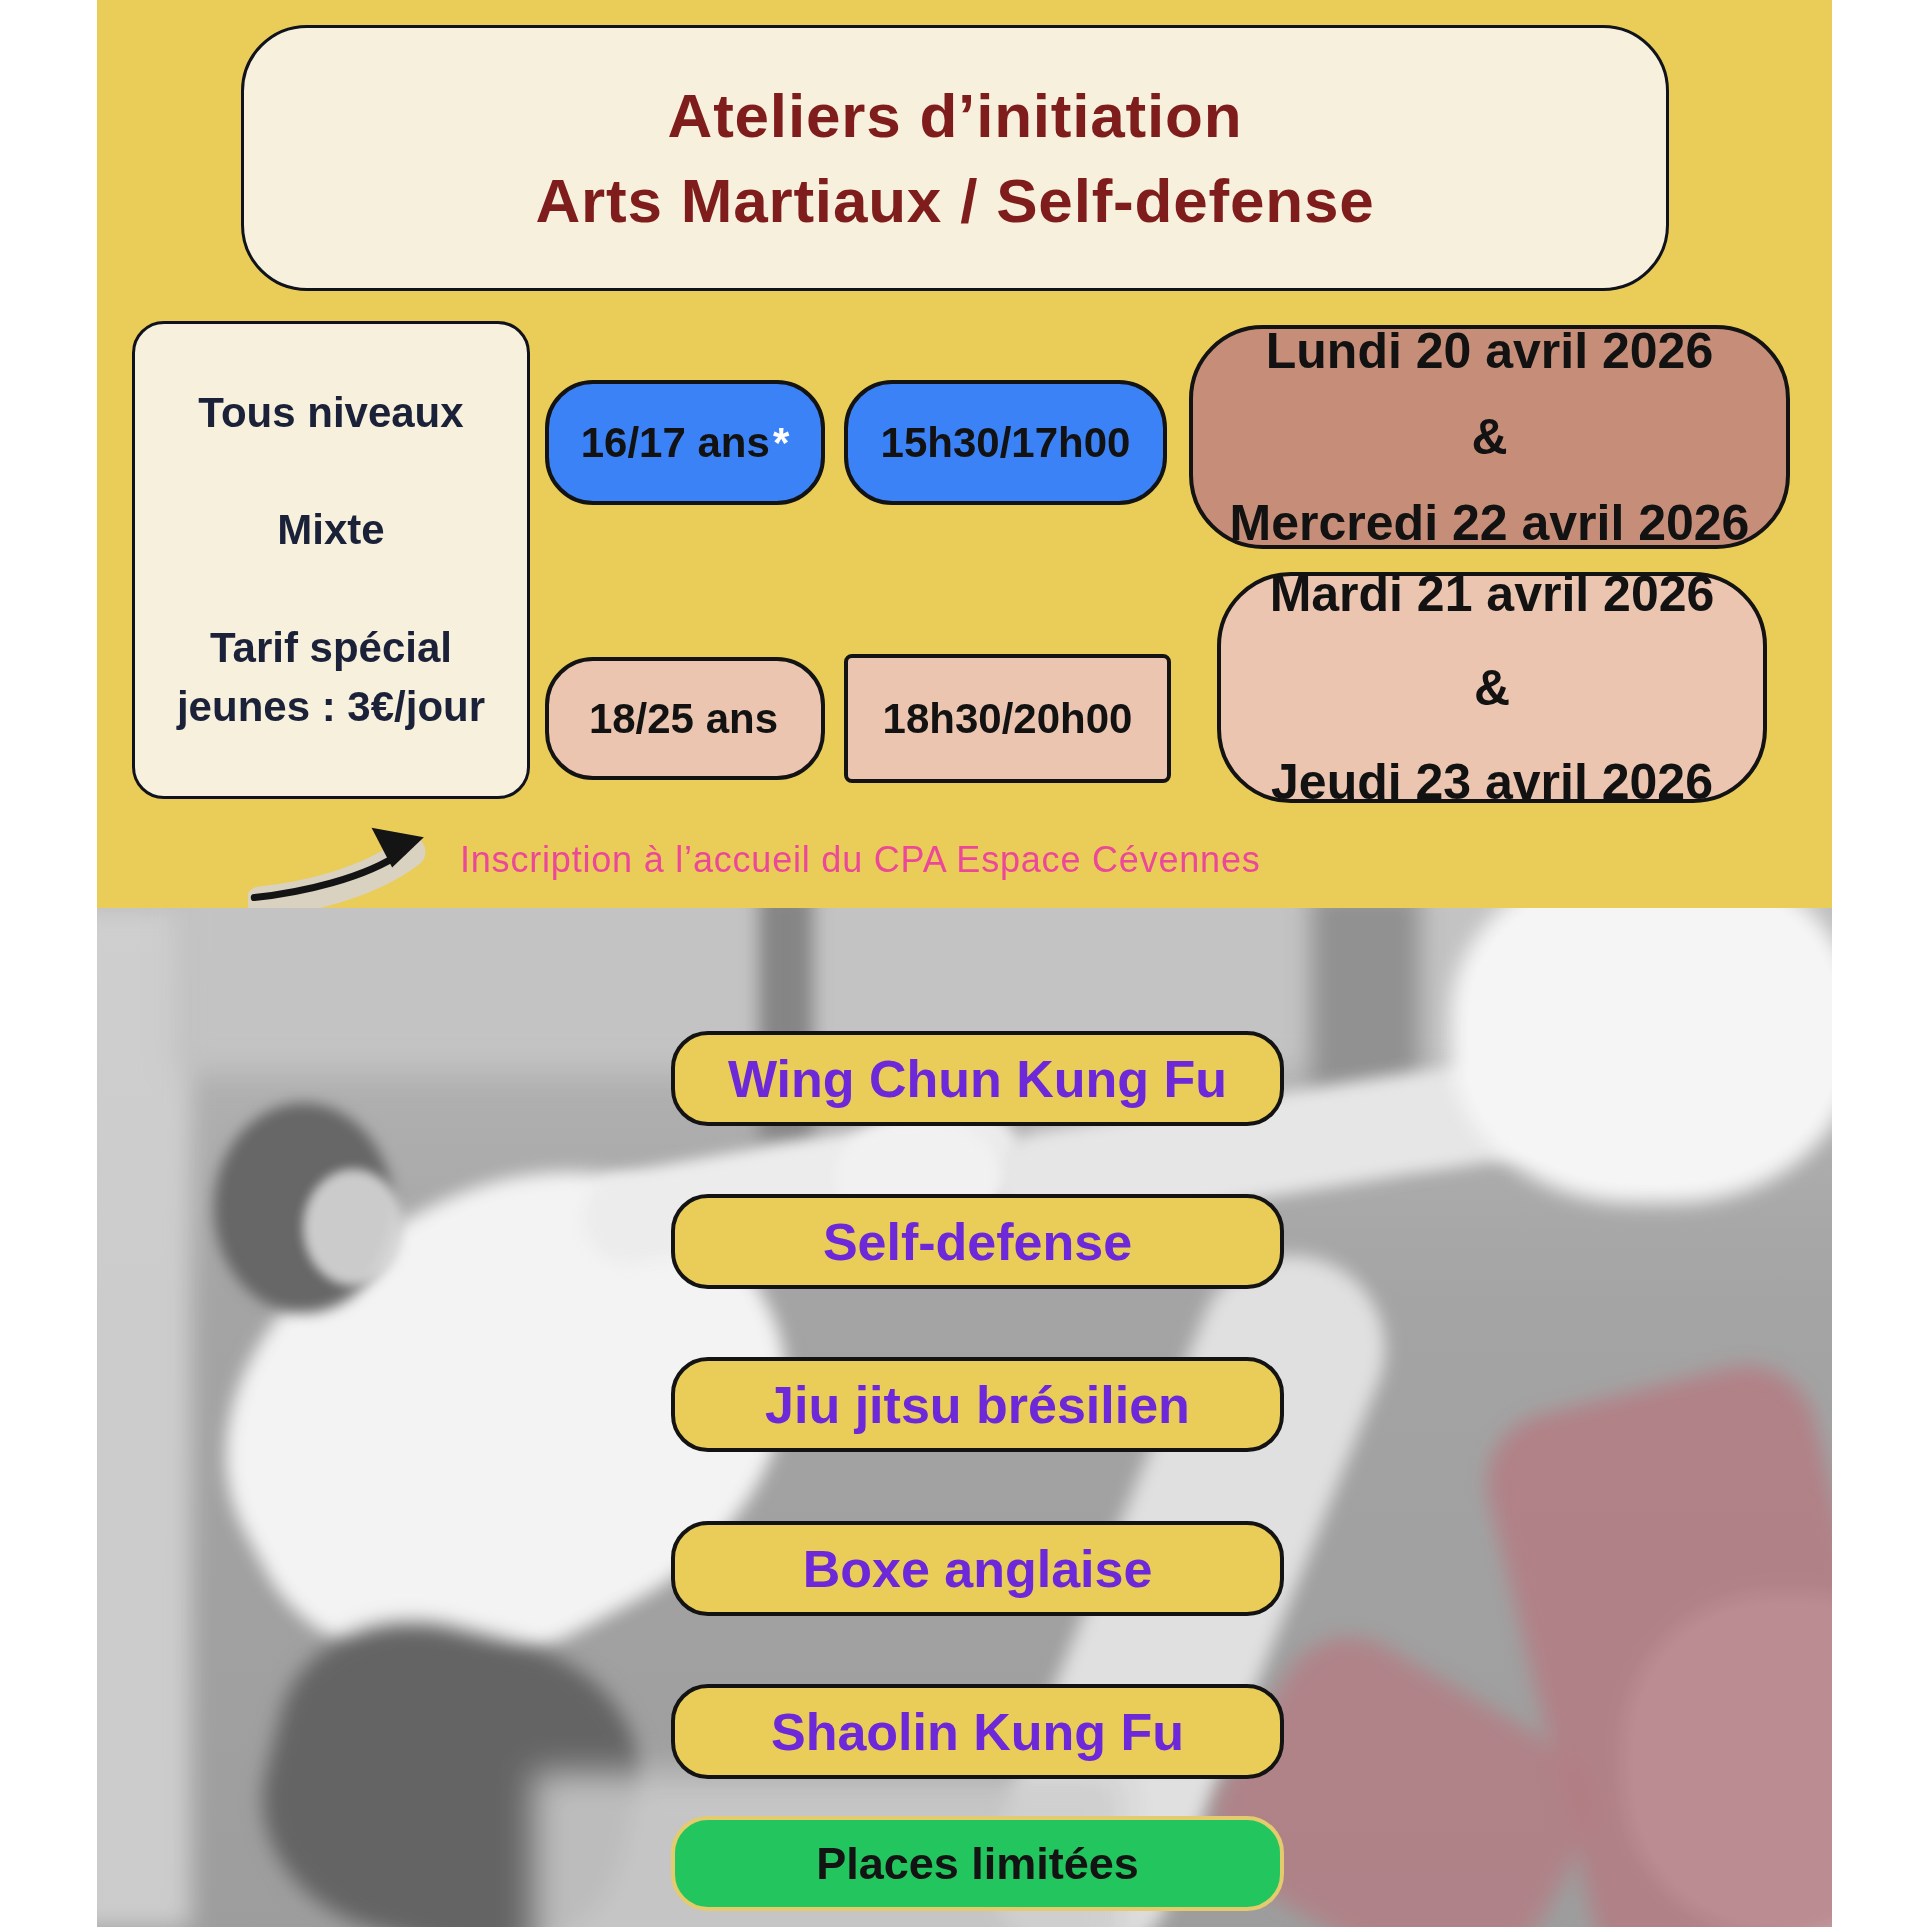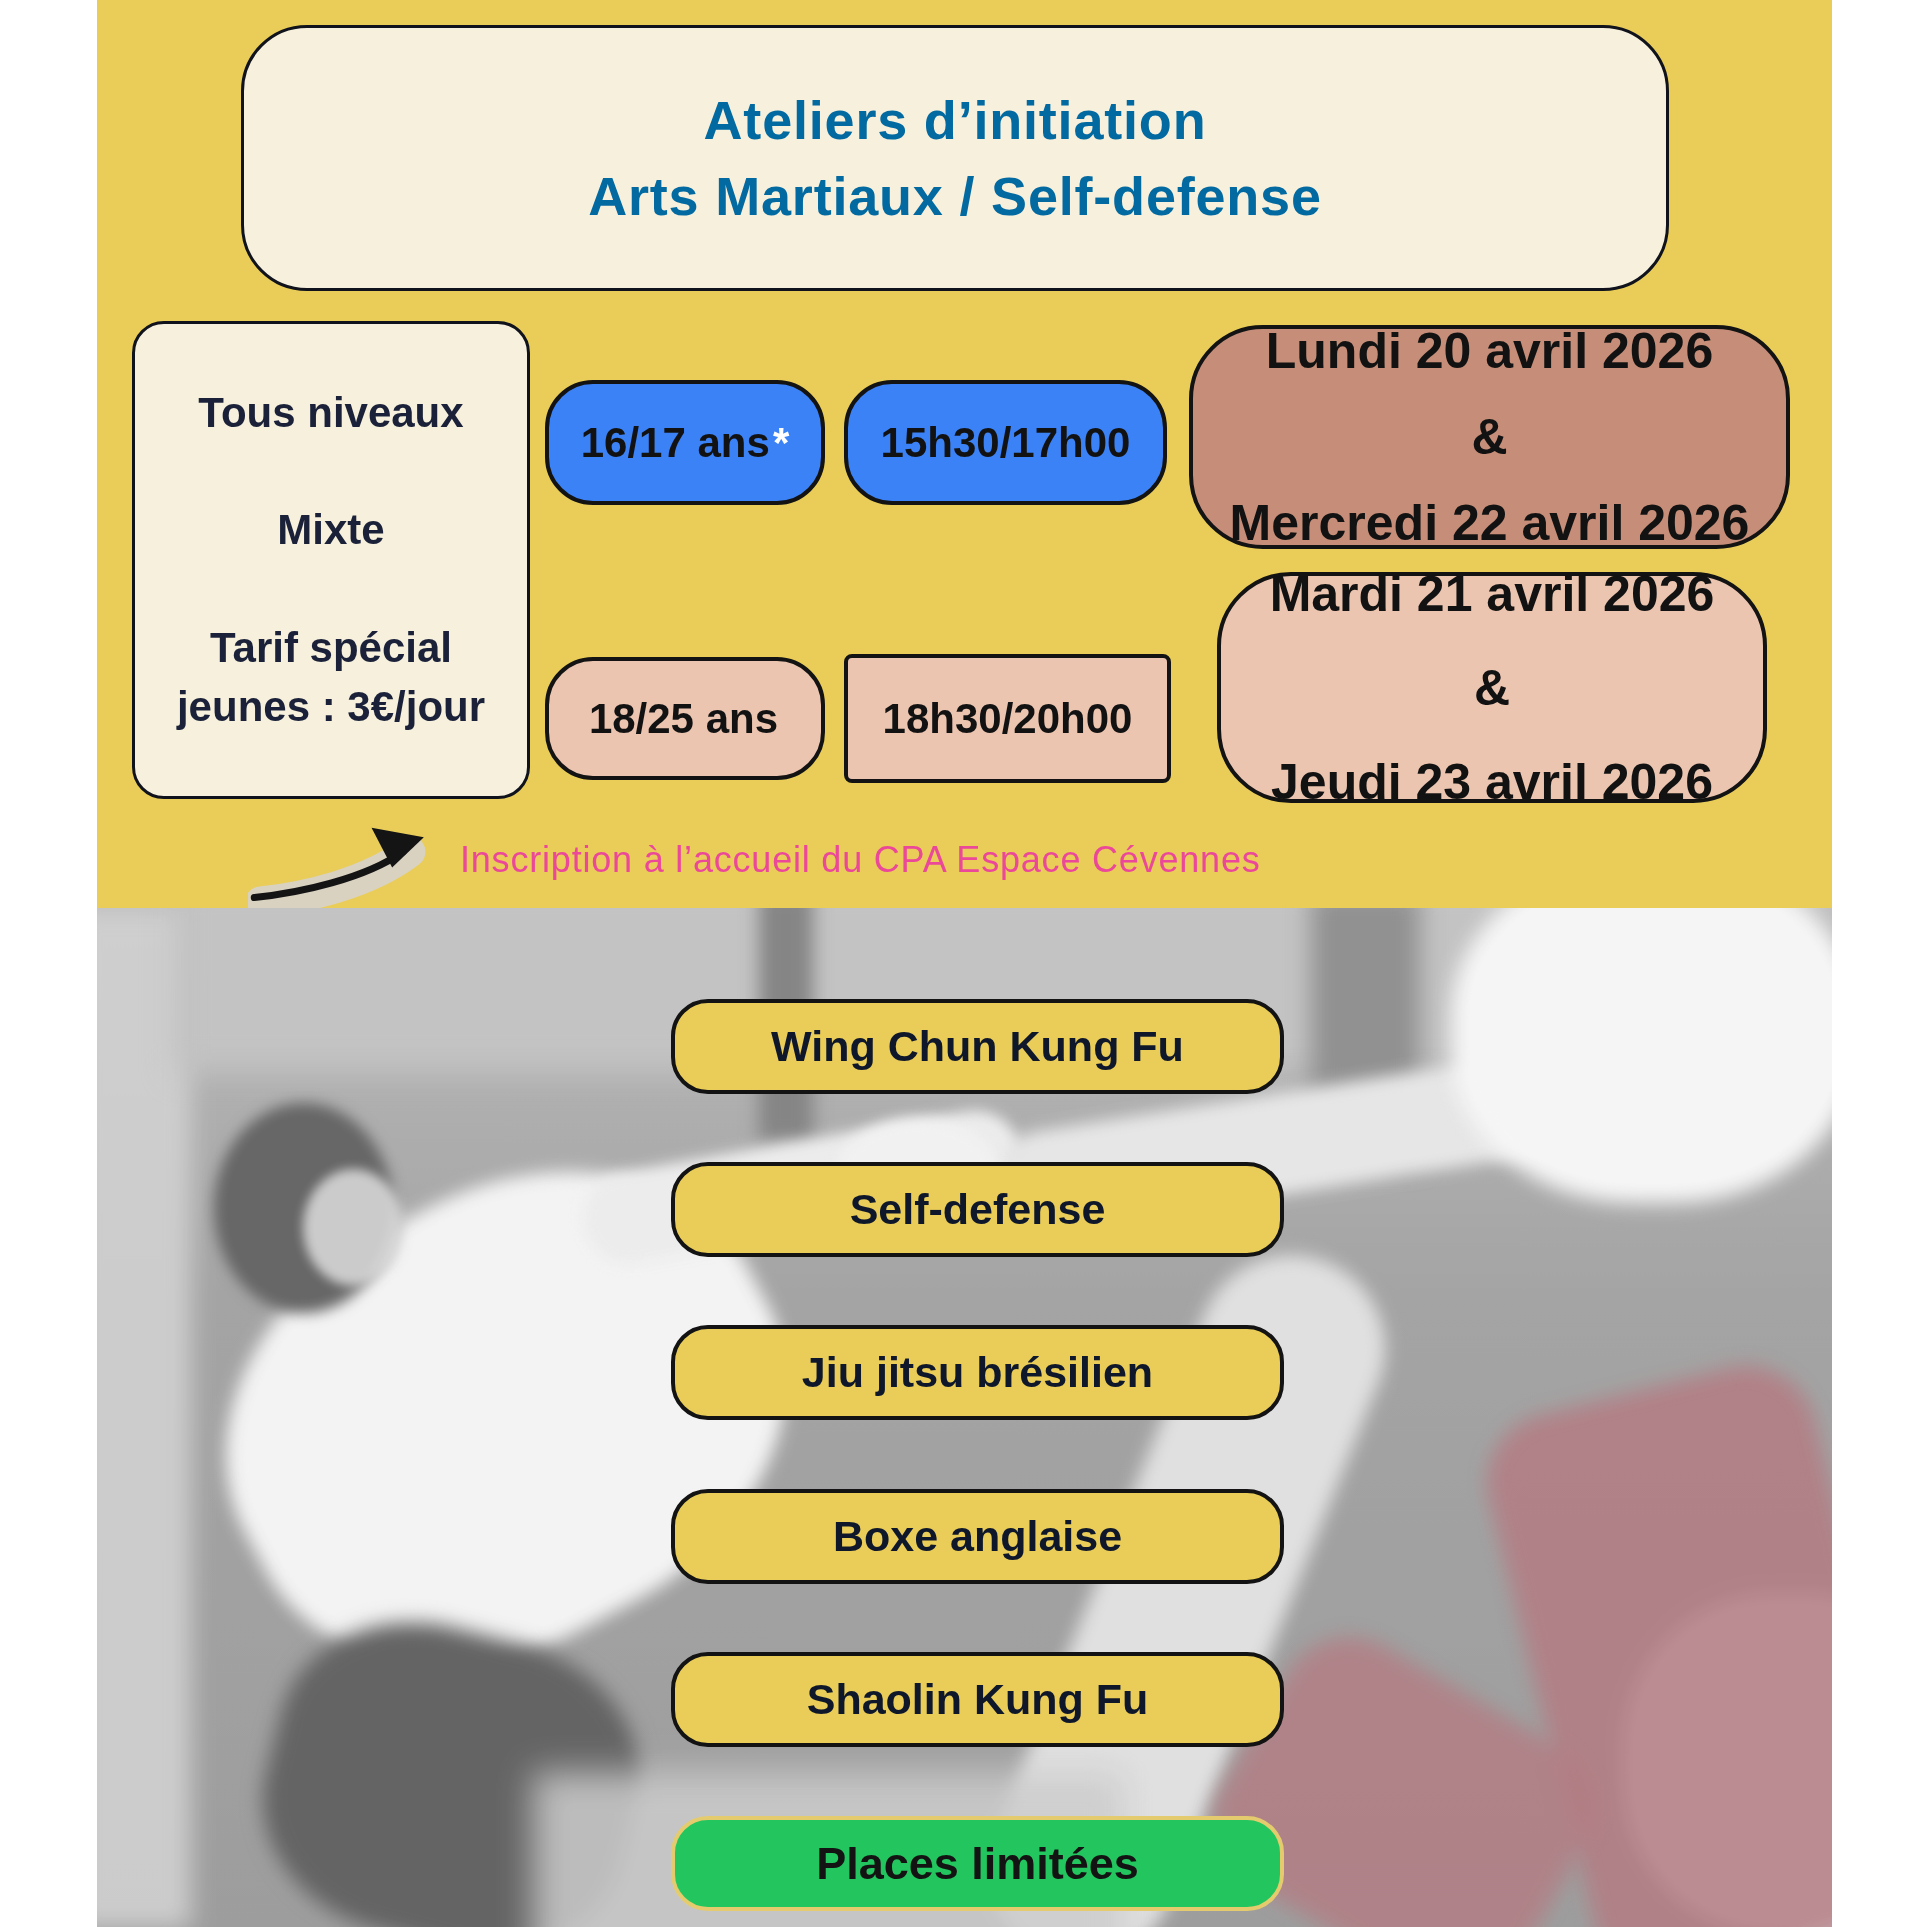--- a/index.html
+++ b/index.html
@@ -29,21 +29,21 @@
   .ph-shirt-right-bottom { left:1525px; top:685px; width:335px; height:342px; background:#eeeeee; border-radius:45%; filter:blur(10px); }
   .ph-pants-red-1 { left:1440px; top:475px; width:335px; height:576px; background:#a5646c; border-radius:70px; filter:blur(10px); transform:rotate(-14deg); opacity:.85; }
   .ph-pants-red-2 { left:1136px; top:771px; width:342px; height:272px; background:#a5646c; border-radius:70px; filter:blur(10px); transform:rotate(30deg); opacity:.8; }
   .ph-floor     { left:436px; top:864px; width:592px; height:202px; background:#c3c3c3; filter:blur(17px); opacity:.85; }
   .ph-veil      { left:0; top:0; width:1735px; height:1020px; background:rgba(255,255,255,.16); }
 
   
   .title-box { position:absolute; left:241px; top:25px; width:1428px; height:266px;
                background:#f6f0dc; border:3.1px solid #10131c; border-radius:66px;
                display:flex; flex-direction:column; justify-content:center; align-items:center; row-gap:14px; }
-  .title-line { font-size:54px; font-weight:700; color:#0369a1; letter-spacing:0.8px; white-space:nowrap;text-align:center; }
+  .title-line { font-size:62px; font-weight:700; color:#7f1d1d; letter-spacing:0.8px; white-space:nowrap;text-align:center; }
 
   
   .info-box { position:absolute; left:132px; top:321px; width:398px; height:478px;
               background:#f6f0dc; border:3.9px solid #10131c; border-radius:32px;
               display:flex; flex-direction:column; justify-content:center; align-items:center; text-align:center; }
   .info-line { font-size:42px; font-weight:700; color:#1a2138; line-height:1.25; white-space:nowrap; }
   .gap-lg { margin-bottom:65px; }
   .gap-sm { margin-bottom:6.2px; }
 
   
@@ -68,21 +68,21 @@
   
   .registration { position:absolute; left:248px; top:809px; width:1401px; height:101px;
                   display:flex; align-items:center; }
   .arrow-wrap { width:198px; height:97px; flex:0 0 auto; }
   .reg-text { font-size:36px; font-weight:400; color:#ec4899; letter-spacing:0.8px; margin-left:14px; white-space:nowrap; }
 
   
   .d-pill { position:absolute; left:671px; width:613px; height:95px;
             background:#e9cd58; border:4.7px solid #131313; border-radius:37px;
             display:flex; justify-content:center; align-items:center;
-            font-size:43px; font-weight:700; color:#0f172a; white-space:nowrap; }
+            font-size:52px; font-weight:700; color:#6d28d9; white-space:nowrap;margin-top:32px; }
   .d1 { top:999px; } .d2 { top:1162px; } .d3 { top:1325px; } .d4 { top:1489px; } .d5 { top:1652px; }
   .note-pill { position:absolute; left:671px; top:1816px; width:613px; height:95px;
                background:#22c55e; border:4.7px solid #e4cb6d; border-radius:37px;
                display:flex; justify-content:center; align-items:center;
                font-size:45px; font-weight:700; color:#131313; white-space:nowrap; }
 </style>
 </head>
 <body>
 
 <div class="page">

